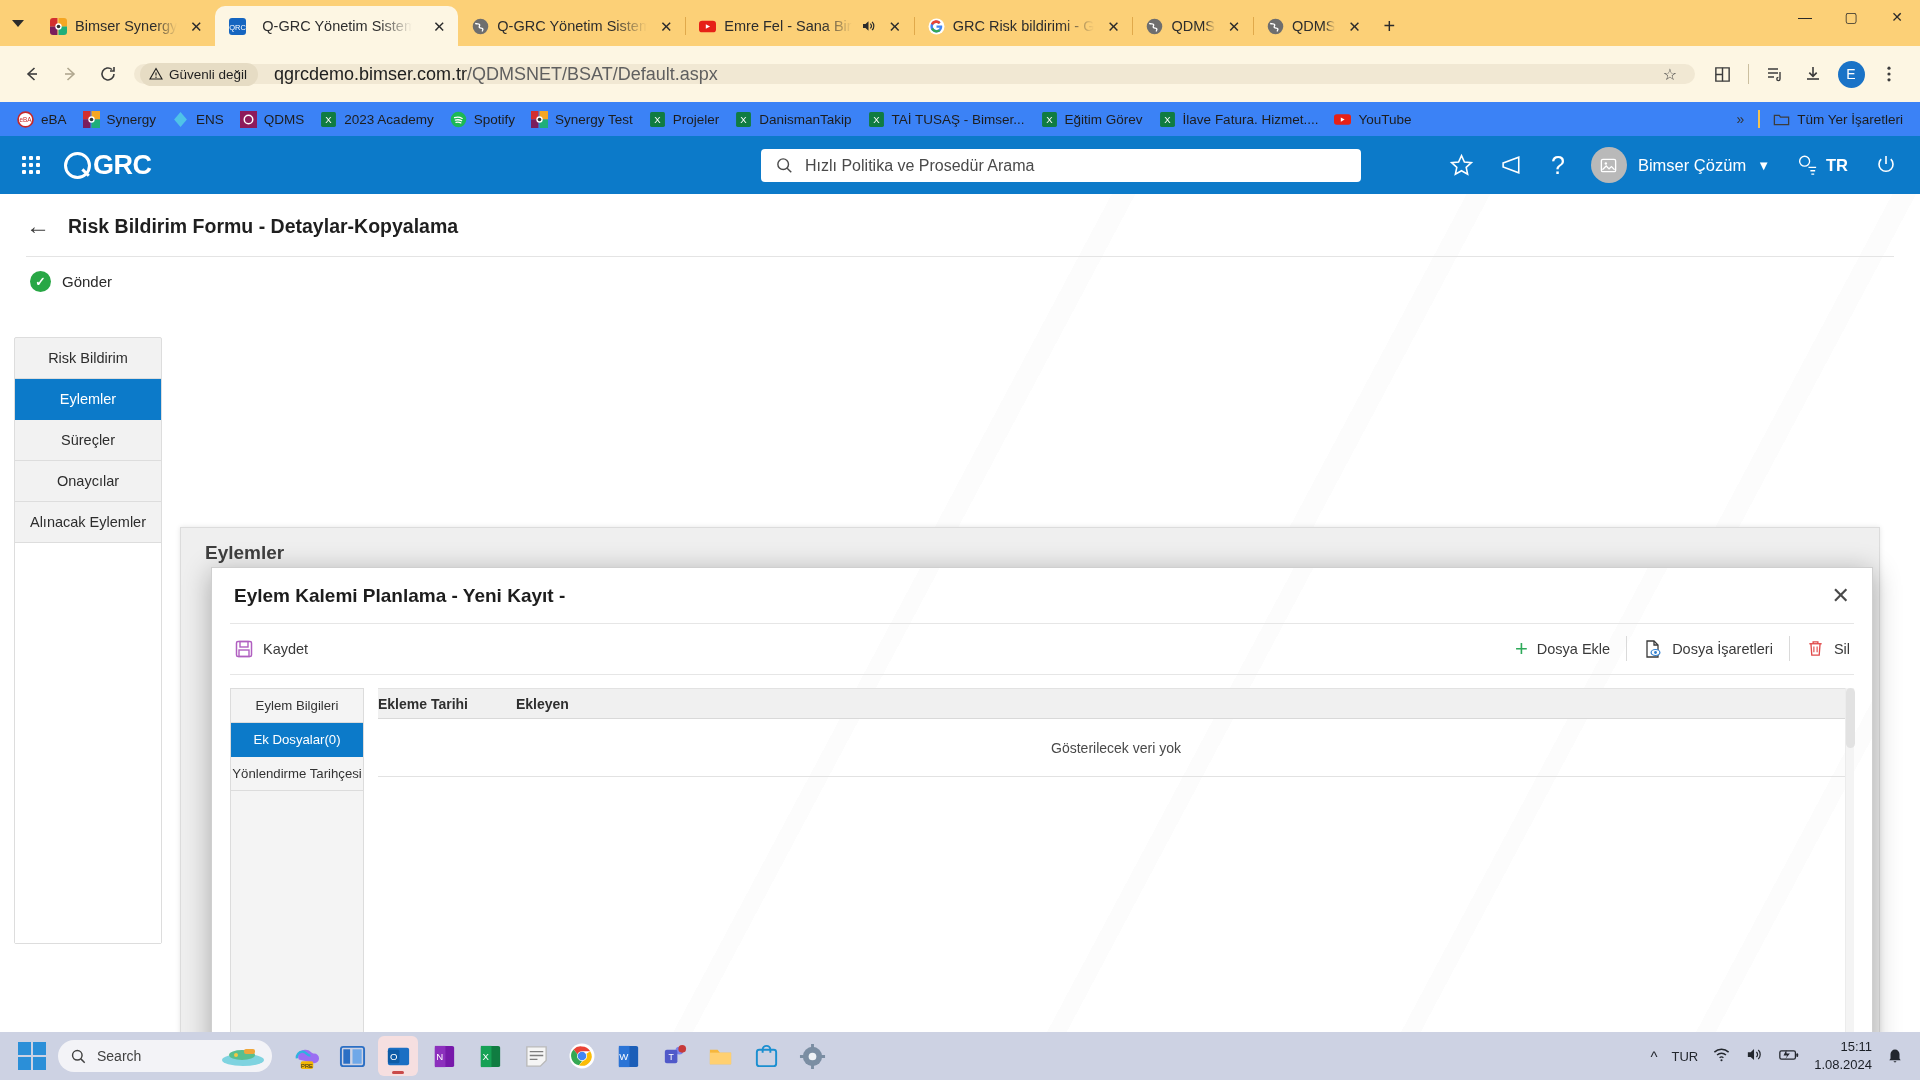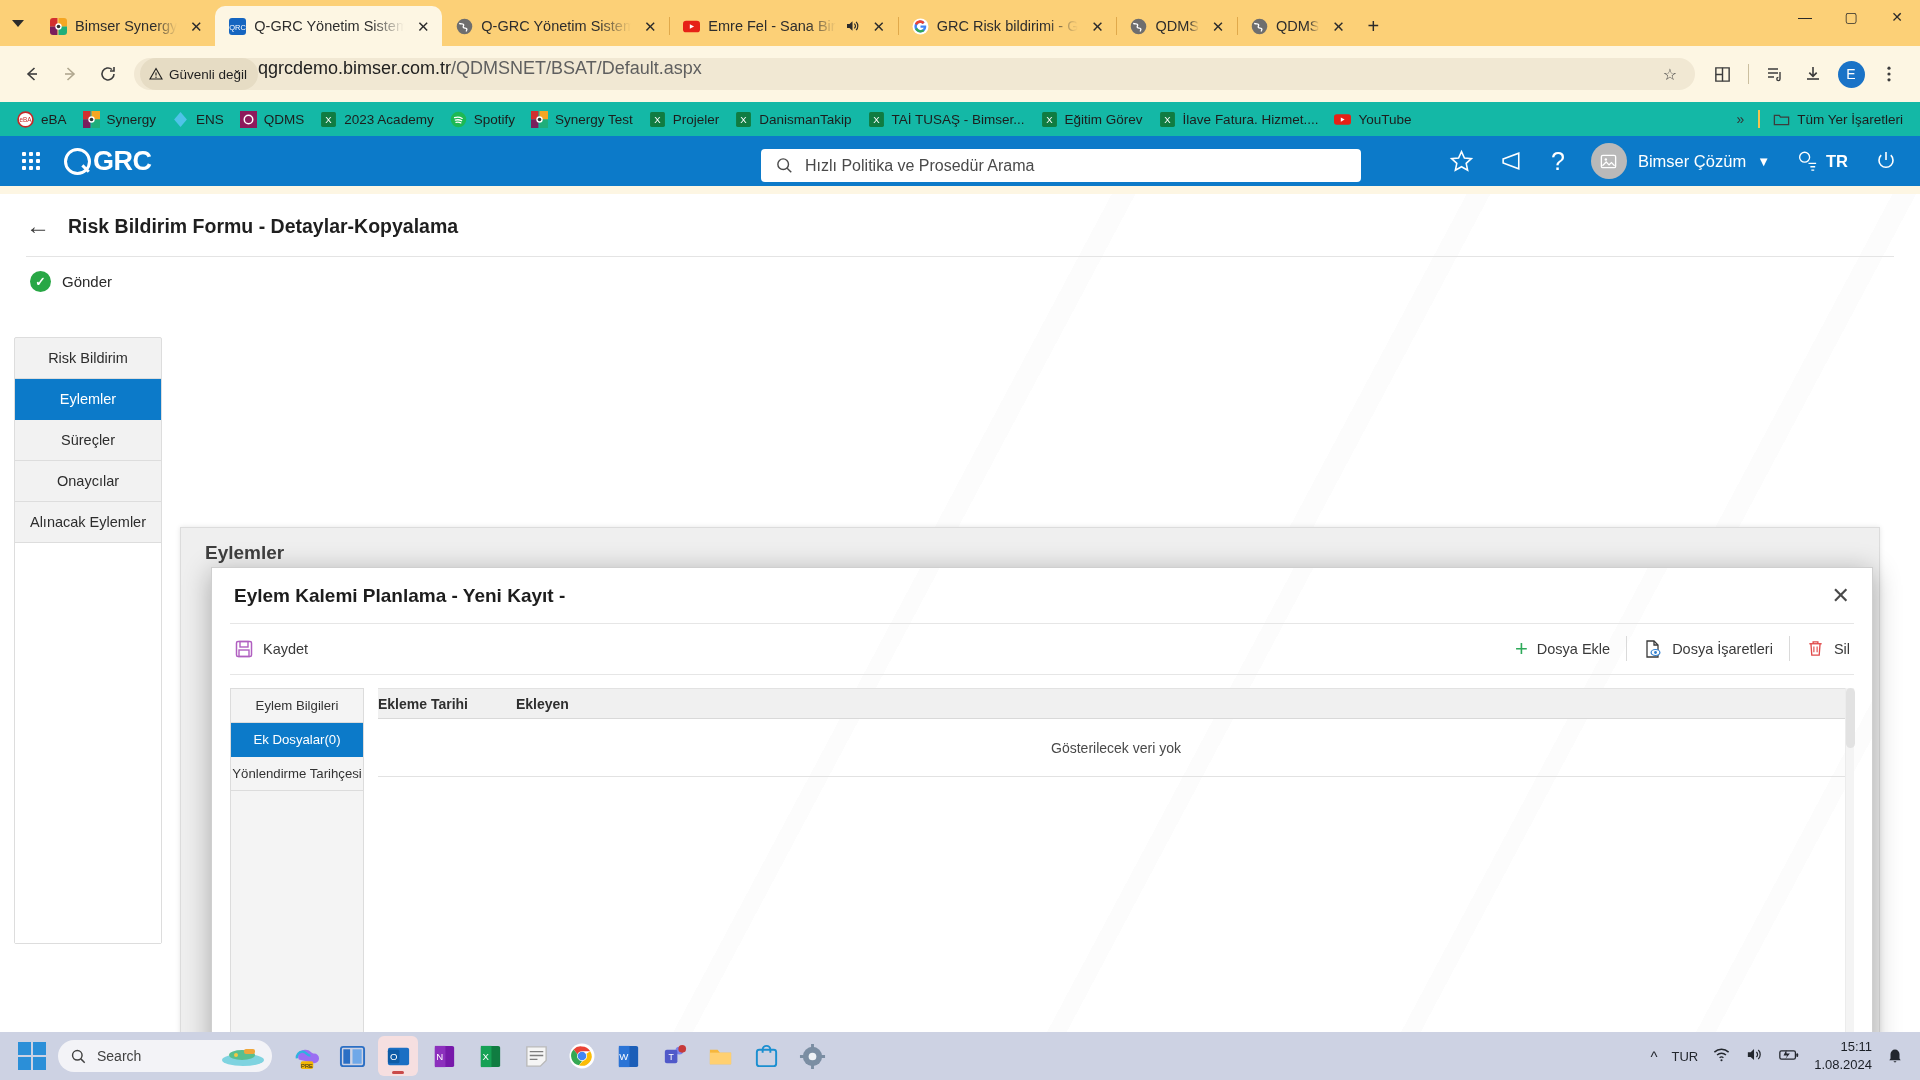--- a/index.html
+++ b/index.html
@@ -28,21 +28,21 @@
   .tab {
     height: 40px; display: flex; align-items: center; gap: 8px;
     padding: 0 8px 0 14px; position: relative; flex: none;
     border-radius: 10px 10px 0 0; color: #2d2d2d; font-size: 14.5px;
   }
   .tab .tlabel {
     white-space: nowrap; overflow: hidden; max-width: 150px;
     -webkit-mask-image: linear-gradient(to right, #000 78%, transparent 100%);
     mask-image: linear-gradient(to right, #000 78%, transparent 100%);
   }
-  .tab.active { background: #fdf6e3; }
+  .tab.active { background: #fdf6e3; gap: 16px; }
   .tab .sep {
     position: absolute; right: -1px; top: 11px; width: 1px; height: 18px; background: #e0a94b;
   }
   .tab-close {
     width: 22px; height: 22px; display: flex; align-items: center; justify-content: center;
     border-radius: 50%; font-size: 15px; line-height: 1; color: #2b2b2b; flex: none;
   }
   .favicon { width: 17px; height: 17px; flex: none; border-radius: 3px; overflow: hidden;
              display: block; }
   .tab-new { width: 32px; height: 32px; display:flex; align-items:center; justify-content:center;
@@ -53,54 +53,54 @@
   .spk { width: 16px; height: 16px; flex: none; }
 
   
   .omnirow {
     position: absolute; top: 46px; left: 0; width: 1920px; height: 56px;
     background: #fdf6e3; display: flex; align-items: center; padding: 0 14px; gap: 2px;
   }
   .nav-btn { width: 36px; height: 36px; display: flex; align-items: center; justify-content: center;
              border-radius: 50%; color: #3c3c3c; }
   .omnibox {
-    flex: 1; height: 32px; background: #f1e8d3; border-radius: 18px; margin-left: 6px;
-    display: flex; padding: 0 8px 0 6px; gap: 0; min-width: 0;
+    flex: 1; height: 20px; background: #f1e8d3; border-radius: 18px; margin-left: 6px;
+    display: flex; align-items: center; padding: 0 8px 0 6px; gap: 16px; min-width: 0;
   }
   .notsecure {
     display: flex; align-items: center; gap: 6px; background: #e6dcc4; border-radius: 16px;
     padding: 4px 11px 4px 9px; font-size: 13.5px; color: #1f1f1f; flex: none;
   }
   .url { font-size: 18px; color: #5f5f5f; white-space: nowrap; overflow: hidden; }
   .url b { color: #202020; font-weight: 400; }
   .omni-right { margin-left: auto; display: flex; align-items: center; gap: 4px; flex: none; padding-left: 8px;}
   .ext-btn { width: 34px; height: 34px; display: flex; align-items: center; justify-content: center;
              color: #3c3c3c; border-radius: 50%; }
   .avatar-e {
     width: 27px; height: 27px; border-radius: 50%; background: #1a73c7; color: #fff;
     display: flex; align-items: center; justify-content: center; font-size: 14px;
   }
   .omni-div { width: 1px; height: 20px; background: #cbbf9f; margin: 0 5px; }
 
   
   .bmbar {
     position: absolute; top: 102px; left: 0; width: 1920px; height: 34px;
-    background: #14b8a6; display: flex; align-items: center; padding: 0 10px; gap: 2px;
+    background: #3b82f6; display: flex; align-items: center; padding: 0 10px; gap: 2px;
     font-size: 13.5px; color: #1d1d1d; overflow: hidden;
   }
   .bm { display: flex; align-items: center; gap: 7px; padding: 4px 7px; border-radius: 5px;
         white-space: nowrap; flex: none; }
   .bmicon { width: 17px; height: 17px; flex: none; display:block; }
   .bm-right { margin-left: auto; display: flex; align-items: center; gap: 6px; flex:none; }
   .bm-chev { padding: 4px 8px; color: #333; font-size: 14px; }
   .bm-vdiv { width: 2px; height: 18px; background: #f3c34f; }
 
   
   .appbar {
-    position: absolute; top: 136px; left: 0; width: 1920px; height: 50px;
+    position: absolute; top: 136px; left: 0; width: 1920px; height: 58px;
     background: #0c7ac9; display: flex; align-items: center; padding: 0 22px; color: #fff;
   }
   .grid-icon { display: grid; grid-template-columns: repeat(3, 4px); gap: 3px; margin-right: 24px; }
   .grid-icon i { width: 4px; height: 4px; background: #fff; border-radius: 1px; display:block; }
   .brand { display: flex; align-items: center; gap: 2px; font-size: 27px; font-weight: bold;
            letter-spacing: -0.5px; }
   .qmark { width: 27px; height: 27px; border: 3.2px solid #fff; border-radius: 50%;
            position: relative; }
   .qmark::after { content:""; position: absolute; width: 9px; height: 3.2px; background:#fff;
                   bottom: 1px; right: -2px; transform: rotate(45deg); }

